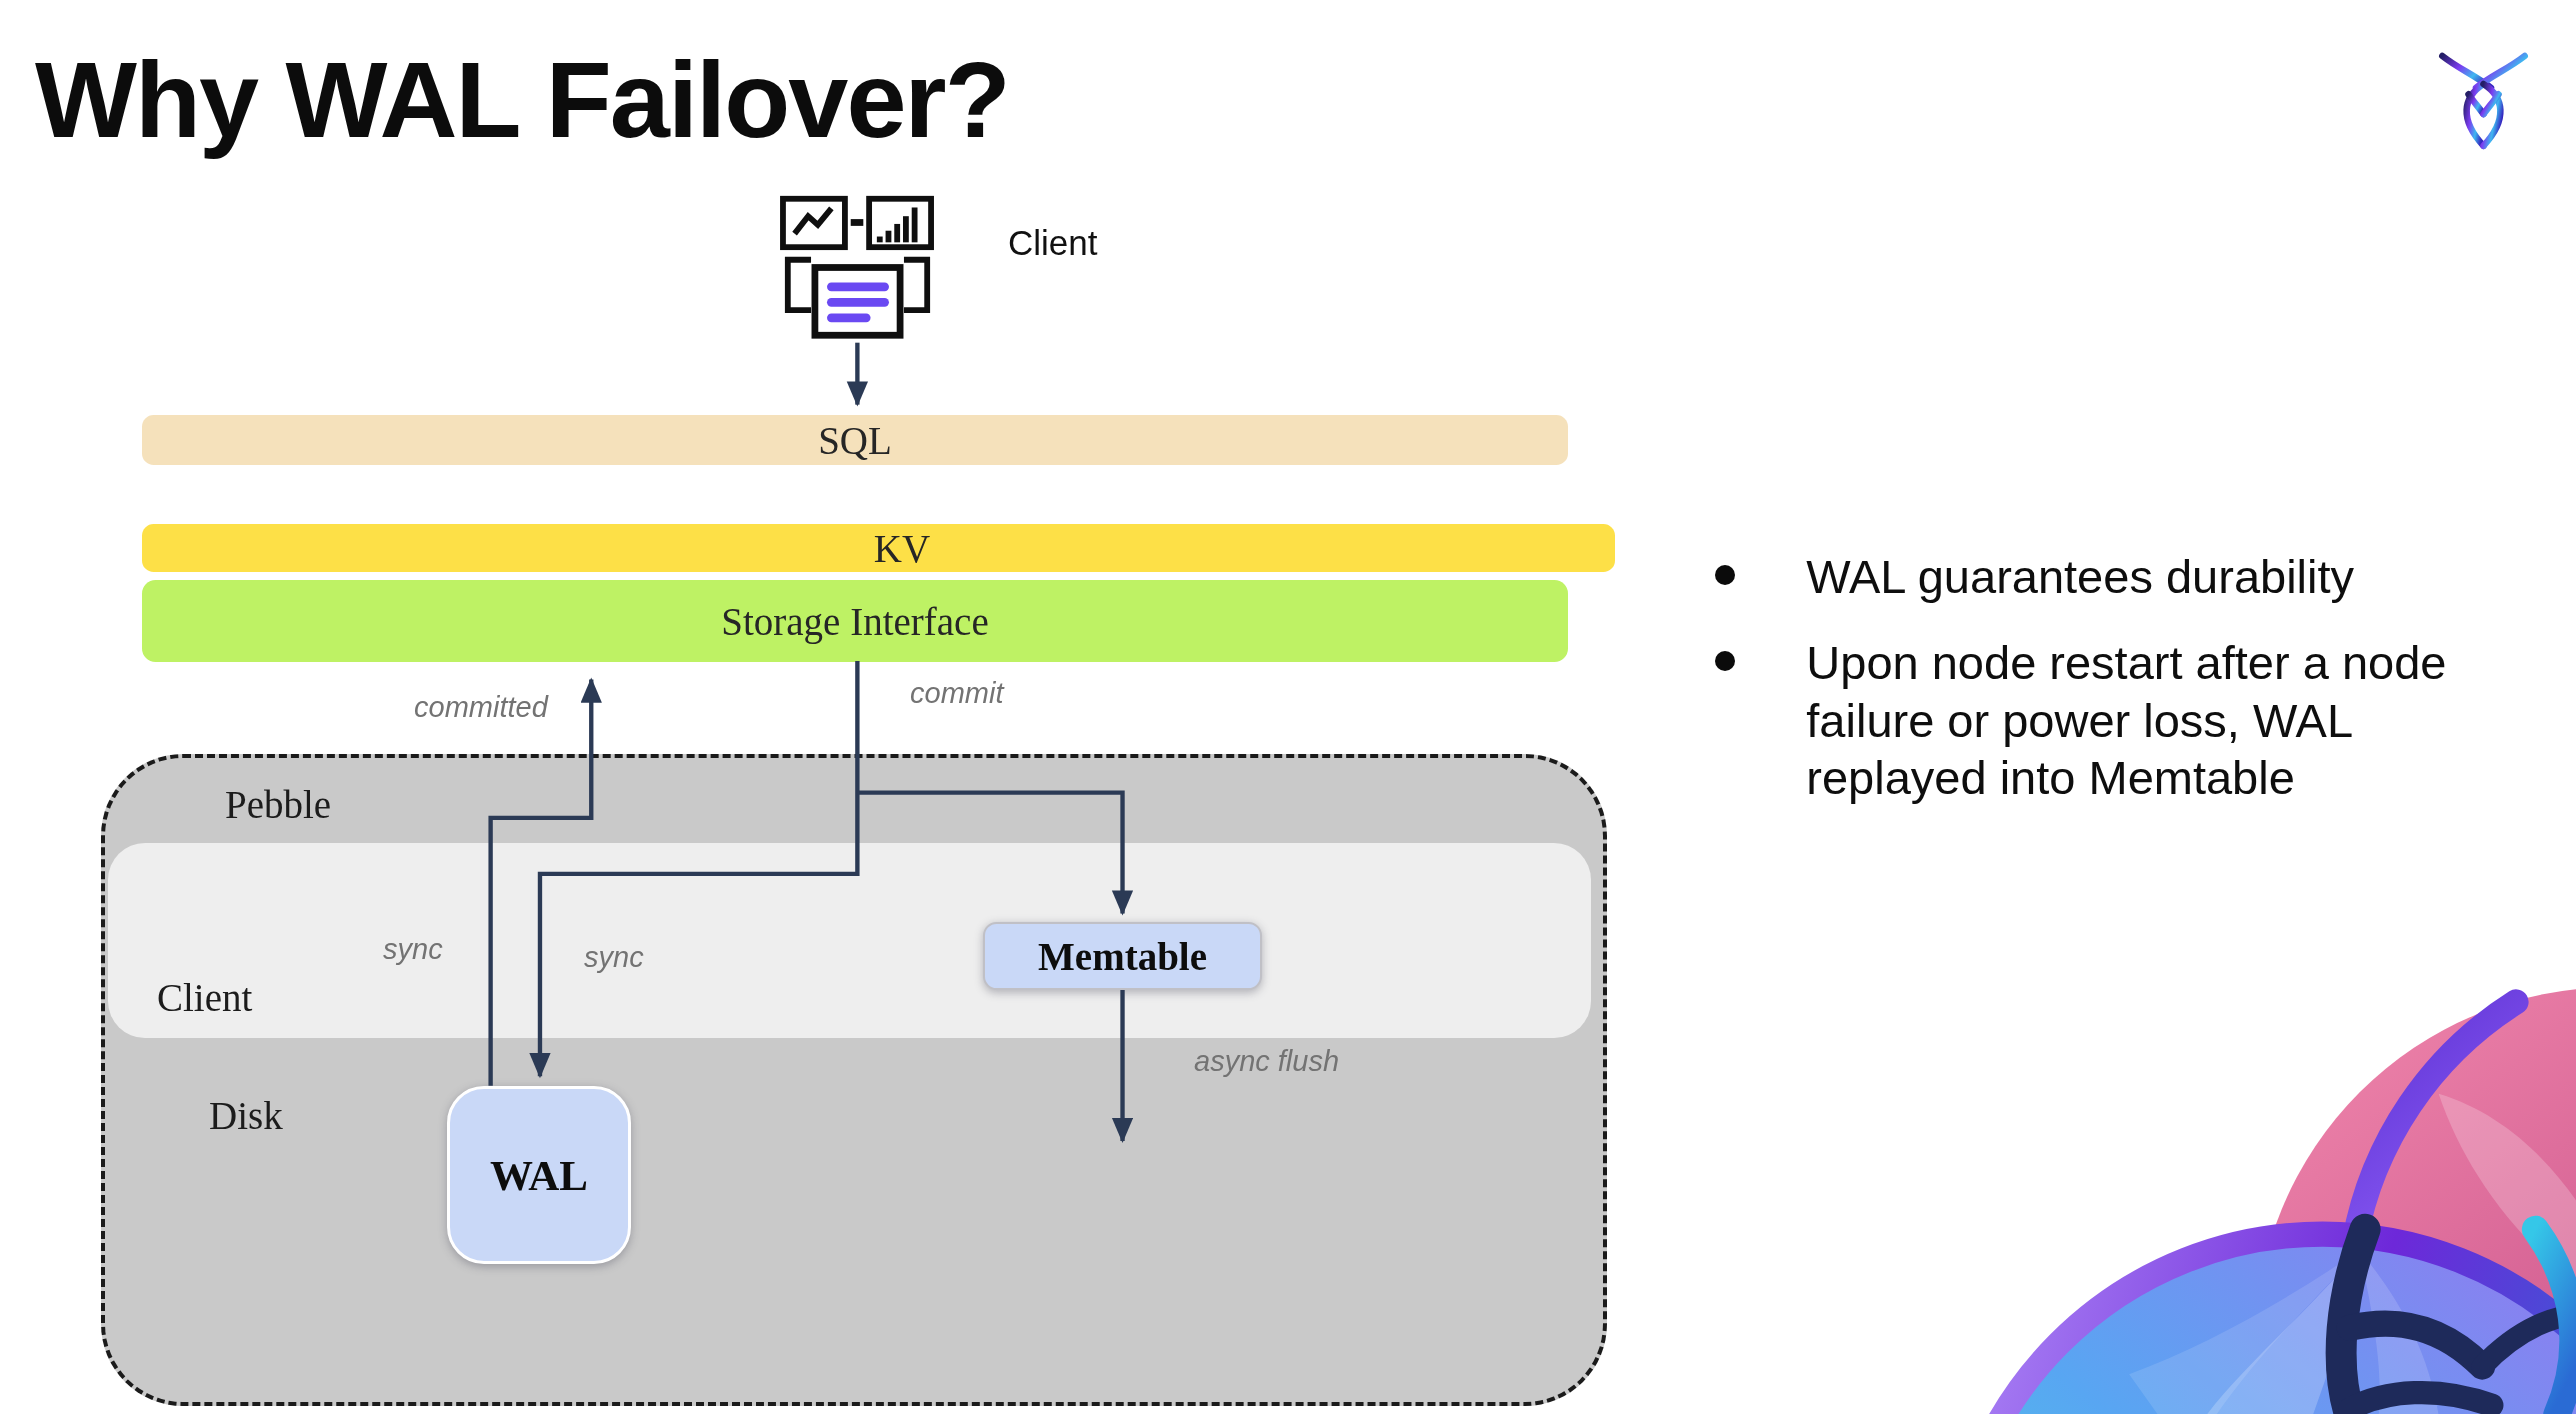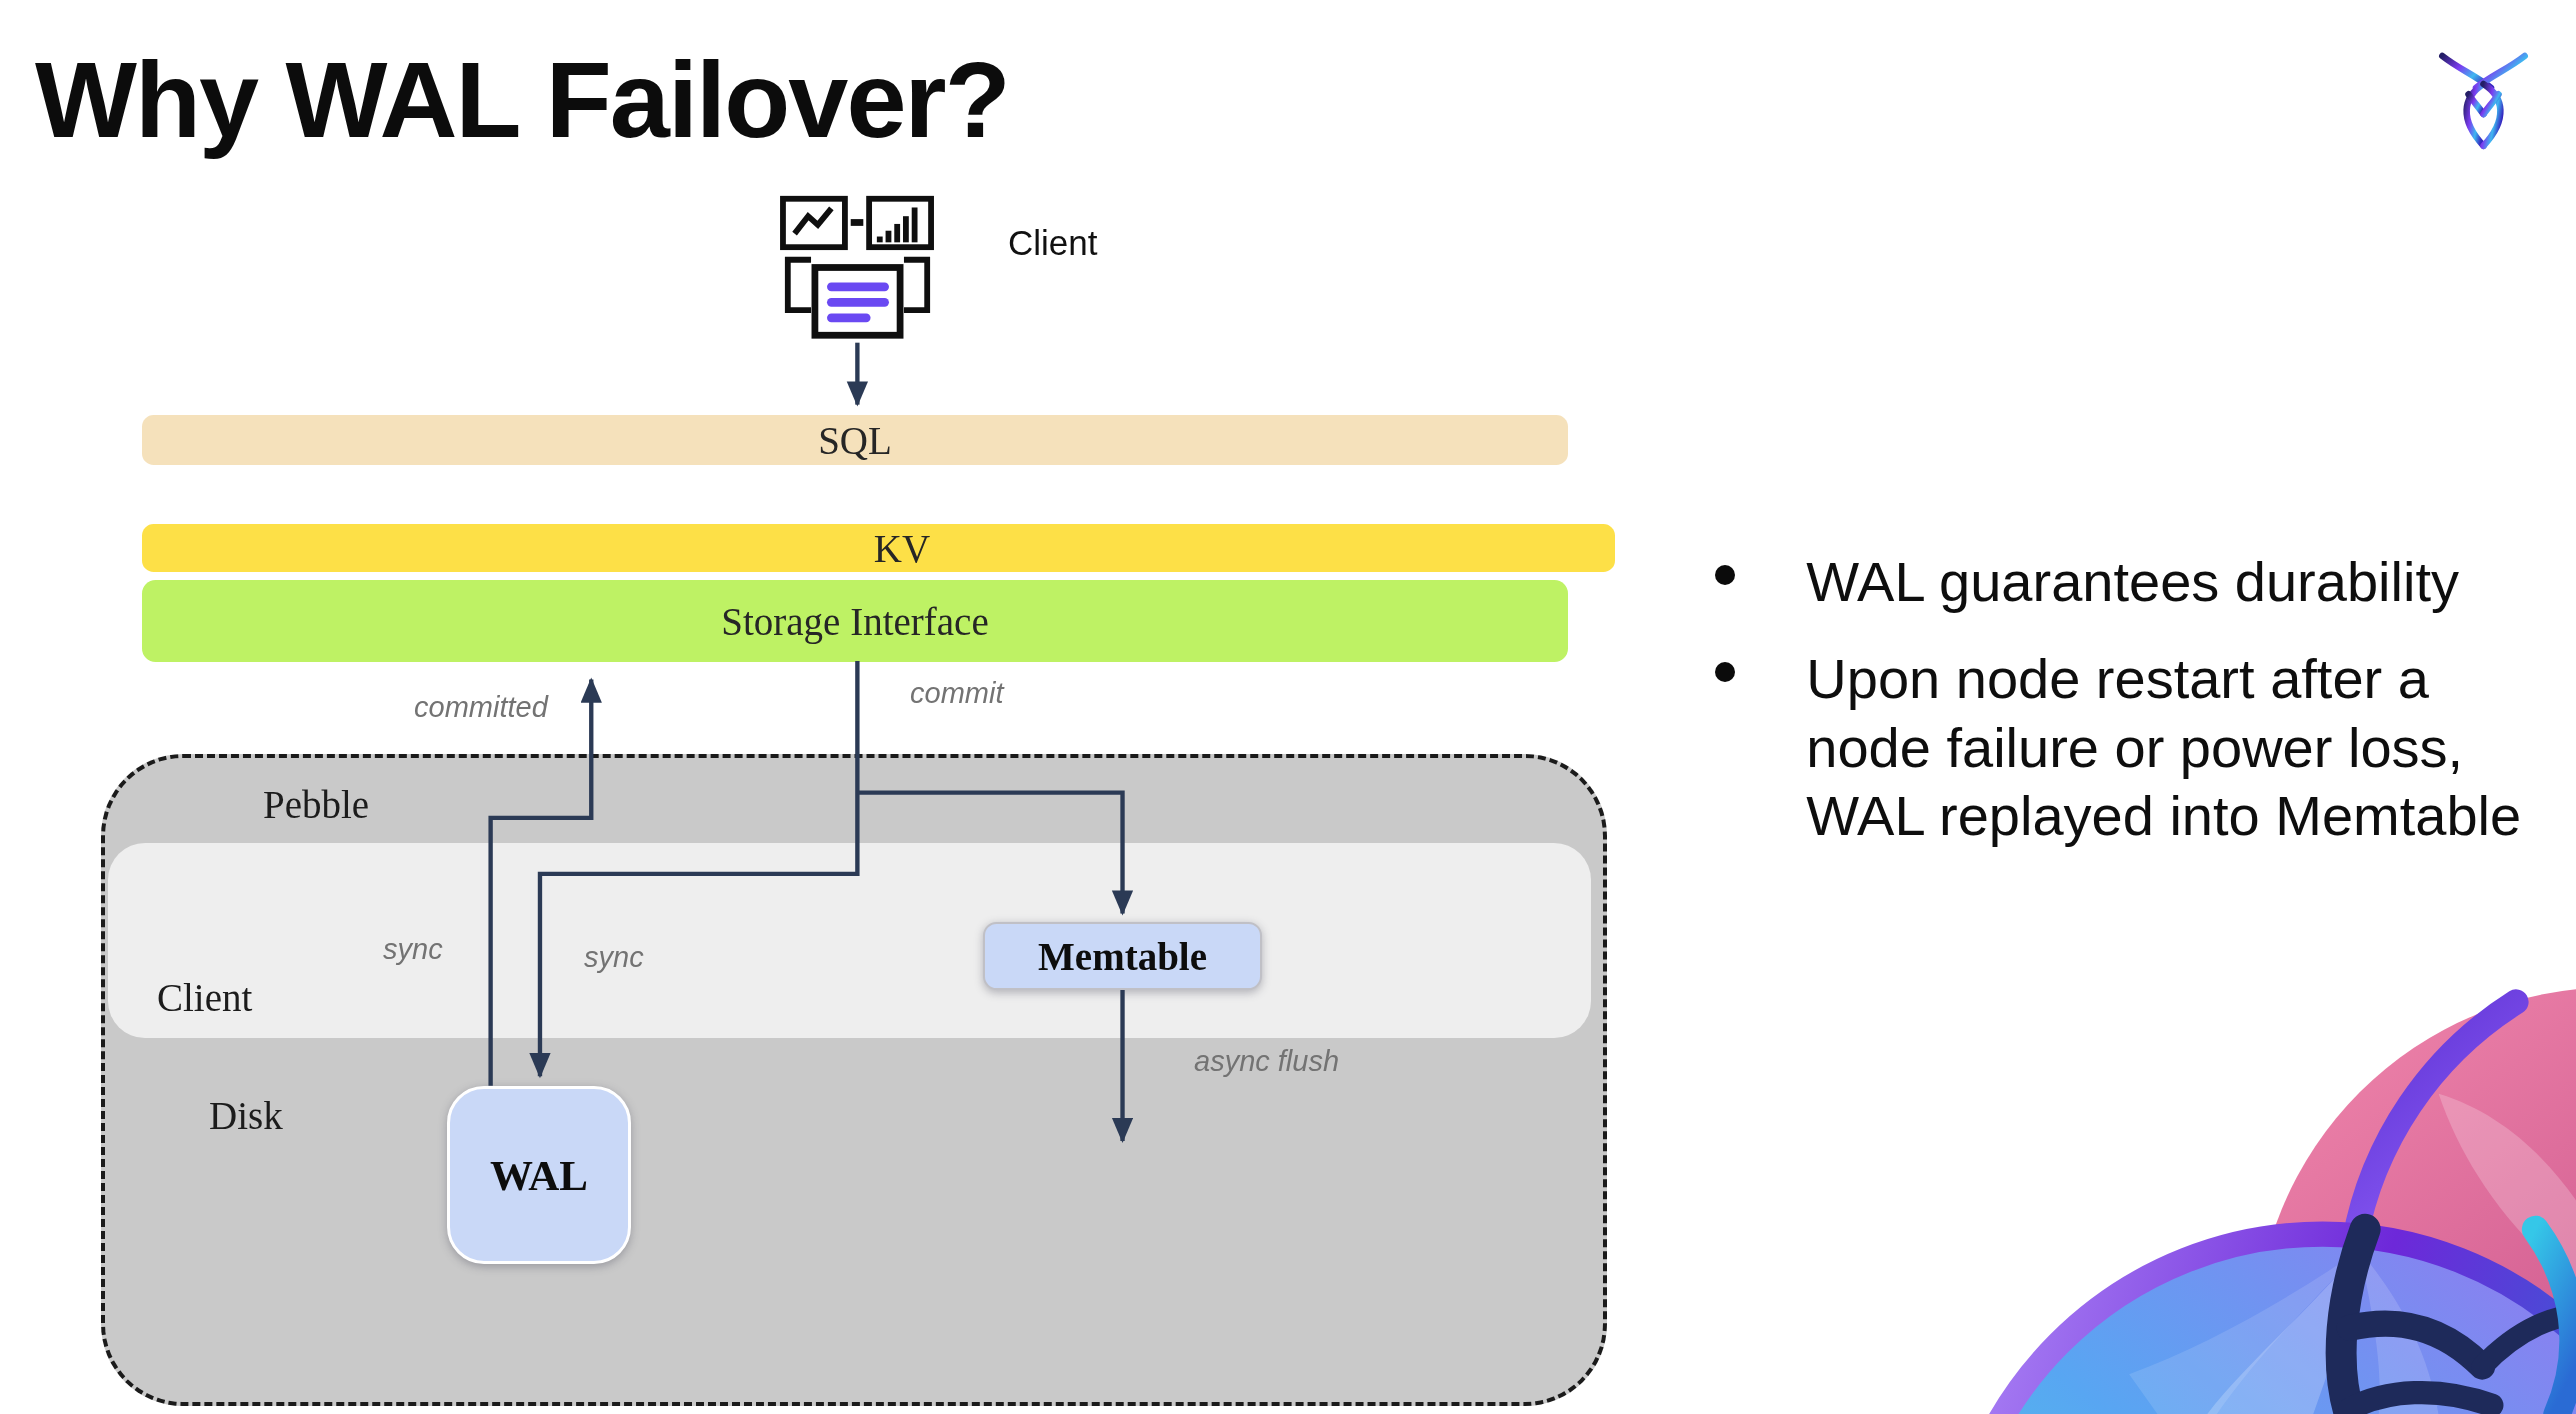--- a/index.html
+++ b/index.html
@@ -21,21 +21,21 @@
   .bar.sql{top:415px;height:50px;background:#f5e1bb;border-radius:11.6px;}
   .bar.kv{top:524px;height:48px;background:#fde047;border-radius:11.6px;padding-left:47px;}
   .bar.storage{top:580px;height:82px;background:#bef264;border-radius:13.5px;}
 
   
   .pebble{left:101px;top:754px;width:1506px;height:652px;background:#c9c9c9;
           border:4.8px dashed #1b1b1b;border-radius:82px;box-sizing:border-box;z-index:1;}
   .memory-band{left:108px;top:843px;width:1483px;height:195px;background:#eeeeee;
                border-radius:37px;z-index:2;}
   .serif-lbl{font-family:"Liberation Serif",serif;font-size:39px;color:#1c1c1c;z-index:3;}
-  .pebble-lbl{left:225px;top:782px;margin-left:38px;}
+  .pebble-lbl{left:225px;top:782px;}
   .memory-lbl{left:157px;top:975px;}
   .disk-lbl{left:209px;top:1093px;}
 
   
   .node{display:flex;align-items:center;justify-content:center;background:#c9d8f7;
         font-family:"Liberation Serif",serif;font-weight:bold;color:#0d0d0d;
         box-shadow:0 2.9px 8.7px rgba(70,70,85,.35);box-sizing:border-box;z-index:4;}
   .node.wal{left:447px;top:1086px;width:184px;height:178px;border-radius:37px;
             border:3.9px solid #ffffff;font-size:43px;}
   .node.memtable{left:983px;top:922px;width:279px;height:68px;border-radius:13.5px;
@@ -52,21 +52,21 @@
   .lbl-commit{left:910px;top:677px;}
   .lbl-sync1{left:383px;top:933px;}
   .lbl-sync2{left:584px;top:941px;}
   .lbl-async{left:1194px;top:1045px;}
 
   
   .bullets{left:1715px;top:548px;width:823px;z-index:3;}
   .bullet{display:flex;align-items:flex-start;margin-bottom:29px;}
   .bullet .dot{flex:0 0 auto;width:20.3px;height:20.3px;border-radius:50%;background:#0b0b0b;
                margin:16.5px 0 0 0;}
-  .bullet .btxt{margin-left:71px;font-size:56px;line-height:1.22;color:#0e0e0e;width:721px;}
+  .bullet .btxt{margin-left:71px;font-size:47px;line-height:1.22;color:#0e0e0e;width:721px;}
 
   
   .logo{left:2433px;top:41px;z-index:2;}
   .client-icon{left:776px;top:192px;z-index:2;}
   .artwork{right:0;bottom:0;z-index:0;}
 </style>
 </head>
 <body>
 
 <div class="slide">

